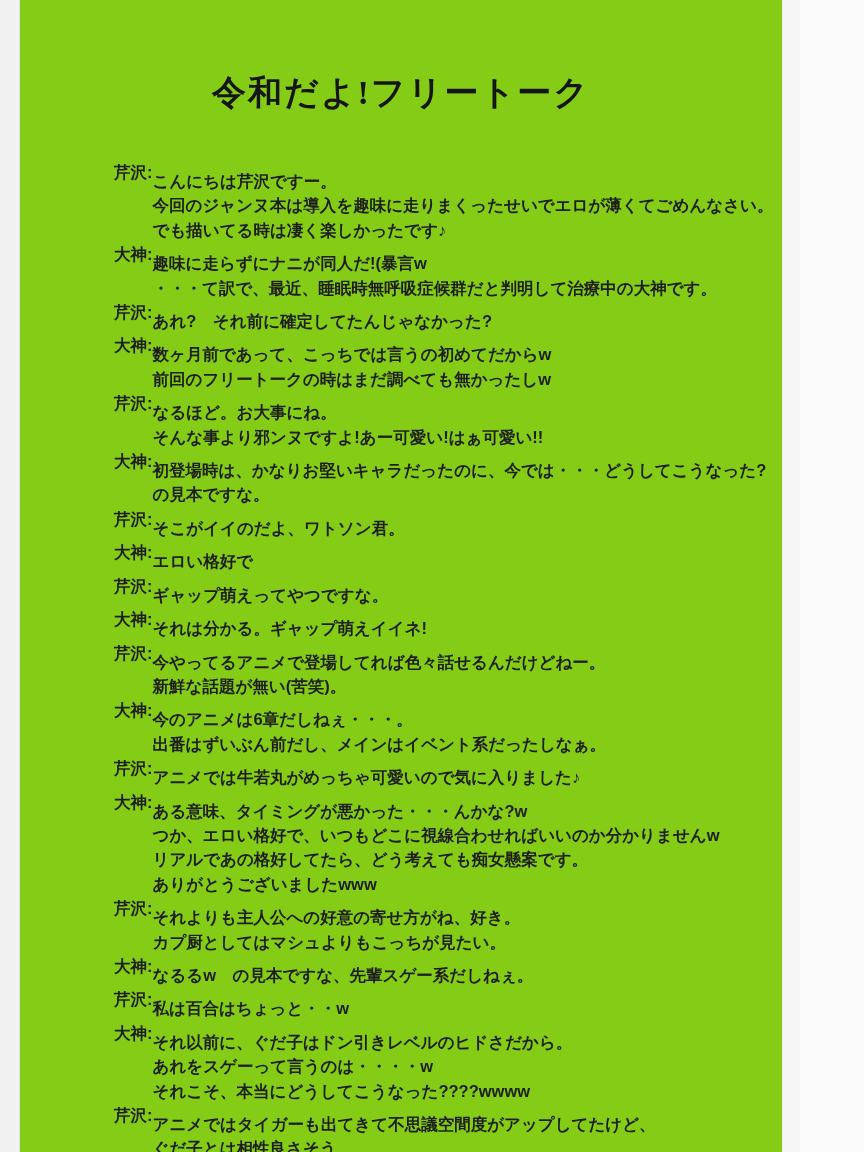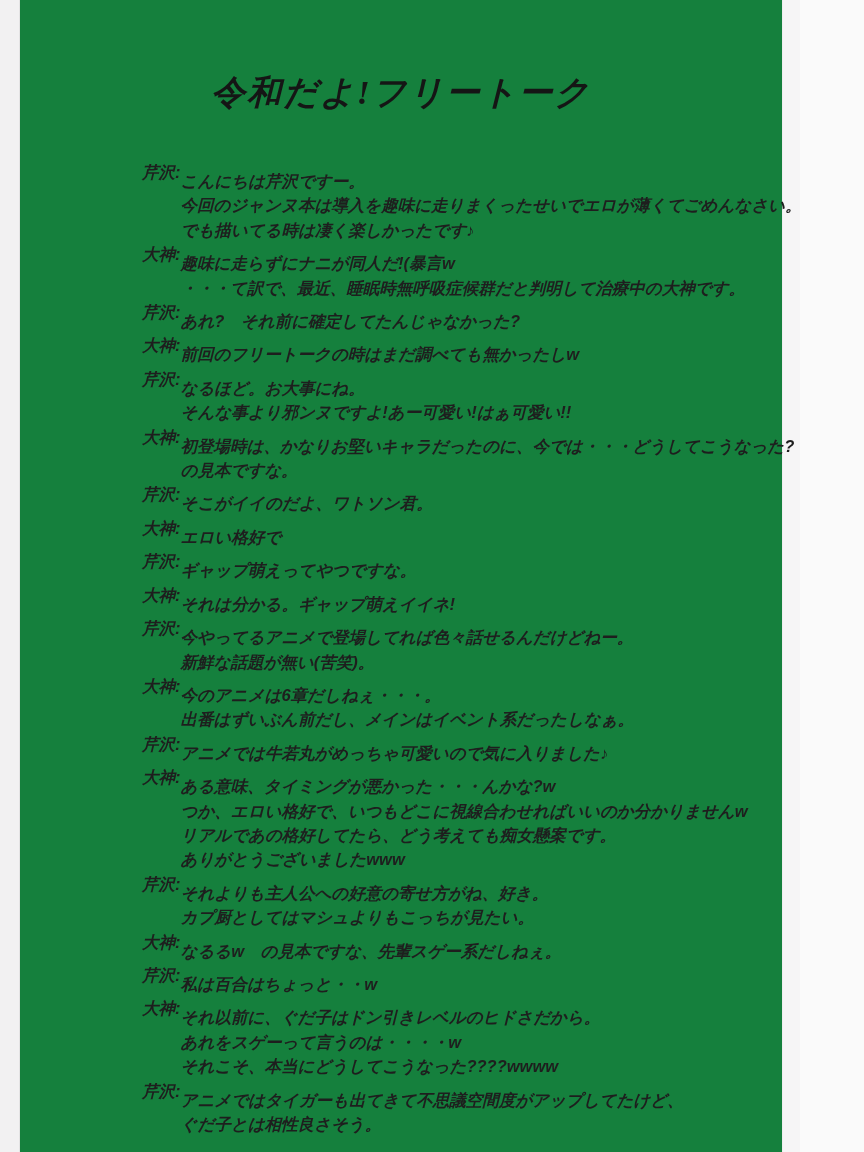--- a/index.html
+++ b/index.html
@@ -4,24 +4,23 @@
 <style>
   html, body {
     margin: 0;
     padding: 0;
     background: #fafafa;
   }
   .page {
     position: relative;
     width: 800px;
     height: 1152px;
-    background: #15803d;
+    background: #84cc16;
     overflow: hidden;
     font-family: "Liberation Sans", "DejaVu Sans", sans-serif;
-    font-style: italic;
   }
   .edge-left {
     position: absolute;
     left: 0; top: 0;
     width: 19px; height: 100%;
     background: #f2f1f2;
     border-right: 1px solid #e4e3e4;
   }
   .edge-right {
     position: absolute;
@@ -54,21 +53,20 @@
     color: #1e1e1e;
     letter-spacing: 0px;
   }
   .entry {
     display: flex;
     align-items: flex-start;
   }
   .speaker {
     flex: 0 0 auto;
     white-space: nowrap;
-    margin-left: 28px;
   }
   .lines {
     flex: 1 1 auto;
     min-width: 0;
     margin-top: 9px;
   }
   .line {
     white-space: nowrap;
   }
 </style>
@@ -99,20 +97,21 @@
       </div>
       <div class="entry">
         <span class="speaker">芹沢:</span>
         <div class="lines">
           <div class="line">あれ?　それ前に確定してたんじゃなかった?</div>
         </div>
       </div>
       <div class="entry">
         <span class="speaker">大神:</span>
         <div class="lines">
+          <div class="line">数ヶ月前であって、こっちでは言うの初めてだからw</div>
           <div class="line">前回のフリートークの時はまだ調べても無かったしw</div>
         </div>
       </div>
       <div class="entry">
         <span class="speaker">芹沢:</span>
         <div class="lines">
           <div class="line">なるほど。お大事にね。</div>
           <div class="line">そんな事より邪ンヌですよ!あー可愛い!はぁ可愛い!!</div>
         </div>
       </div>

